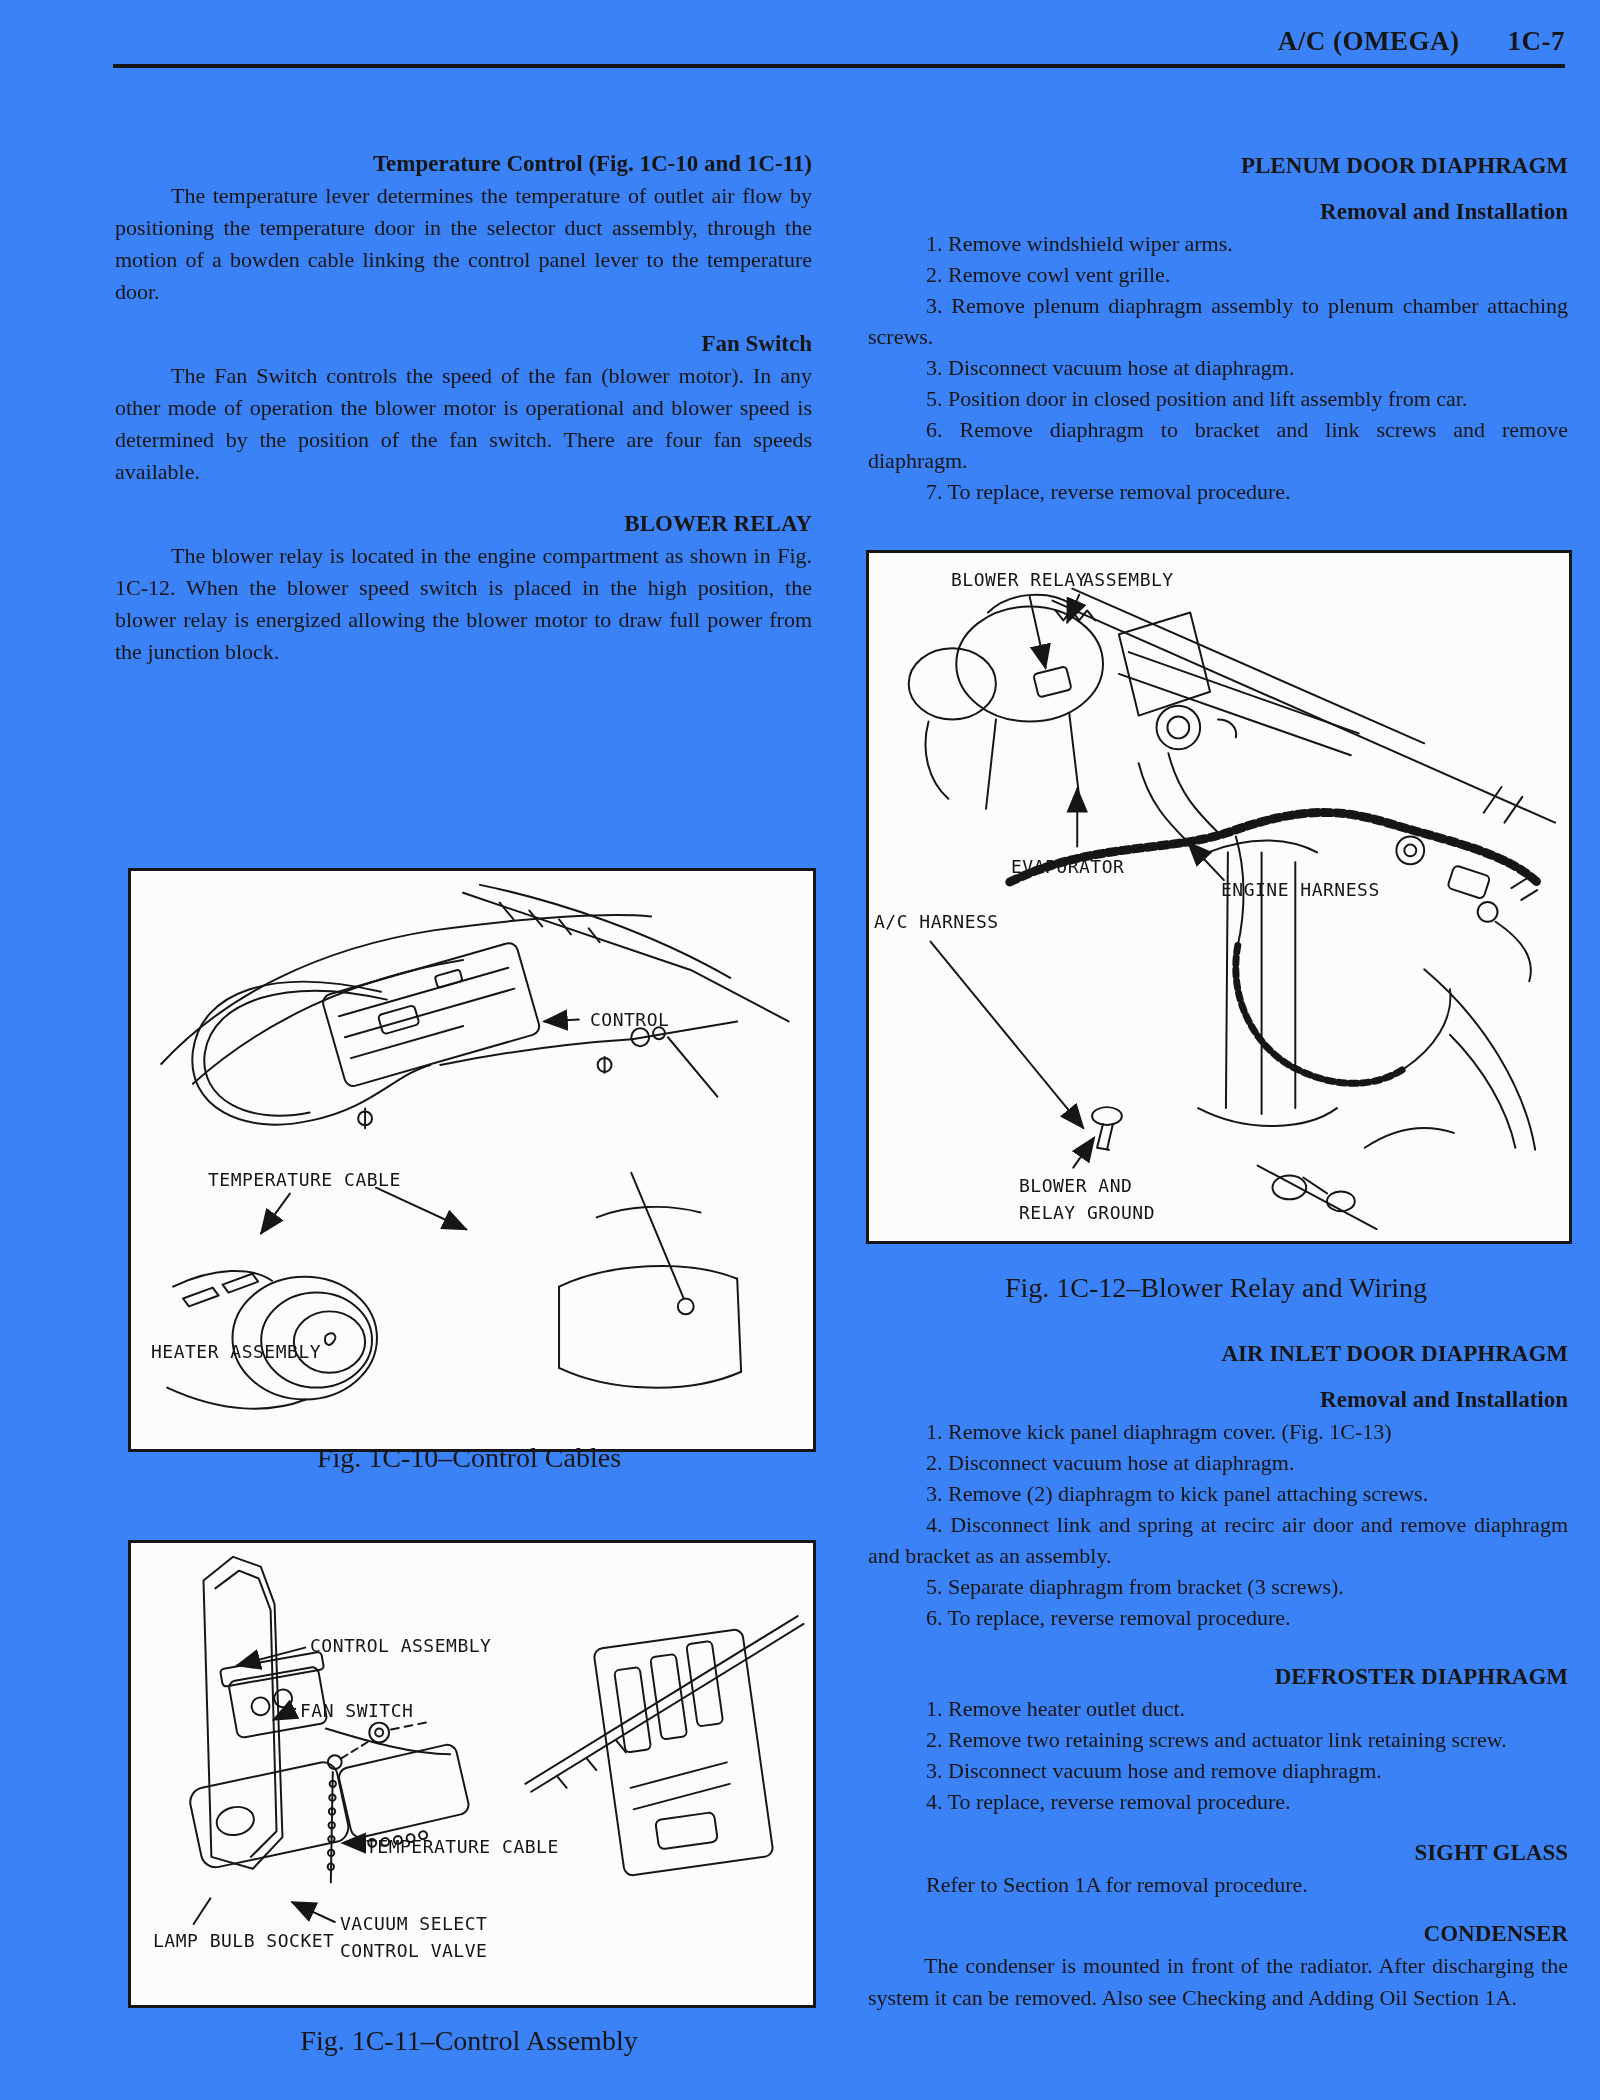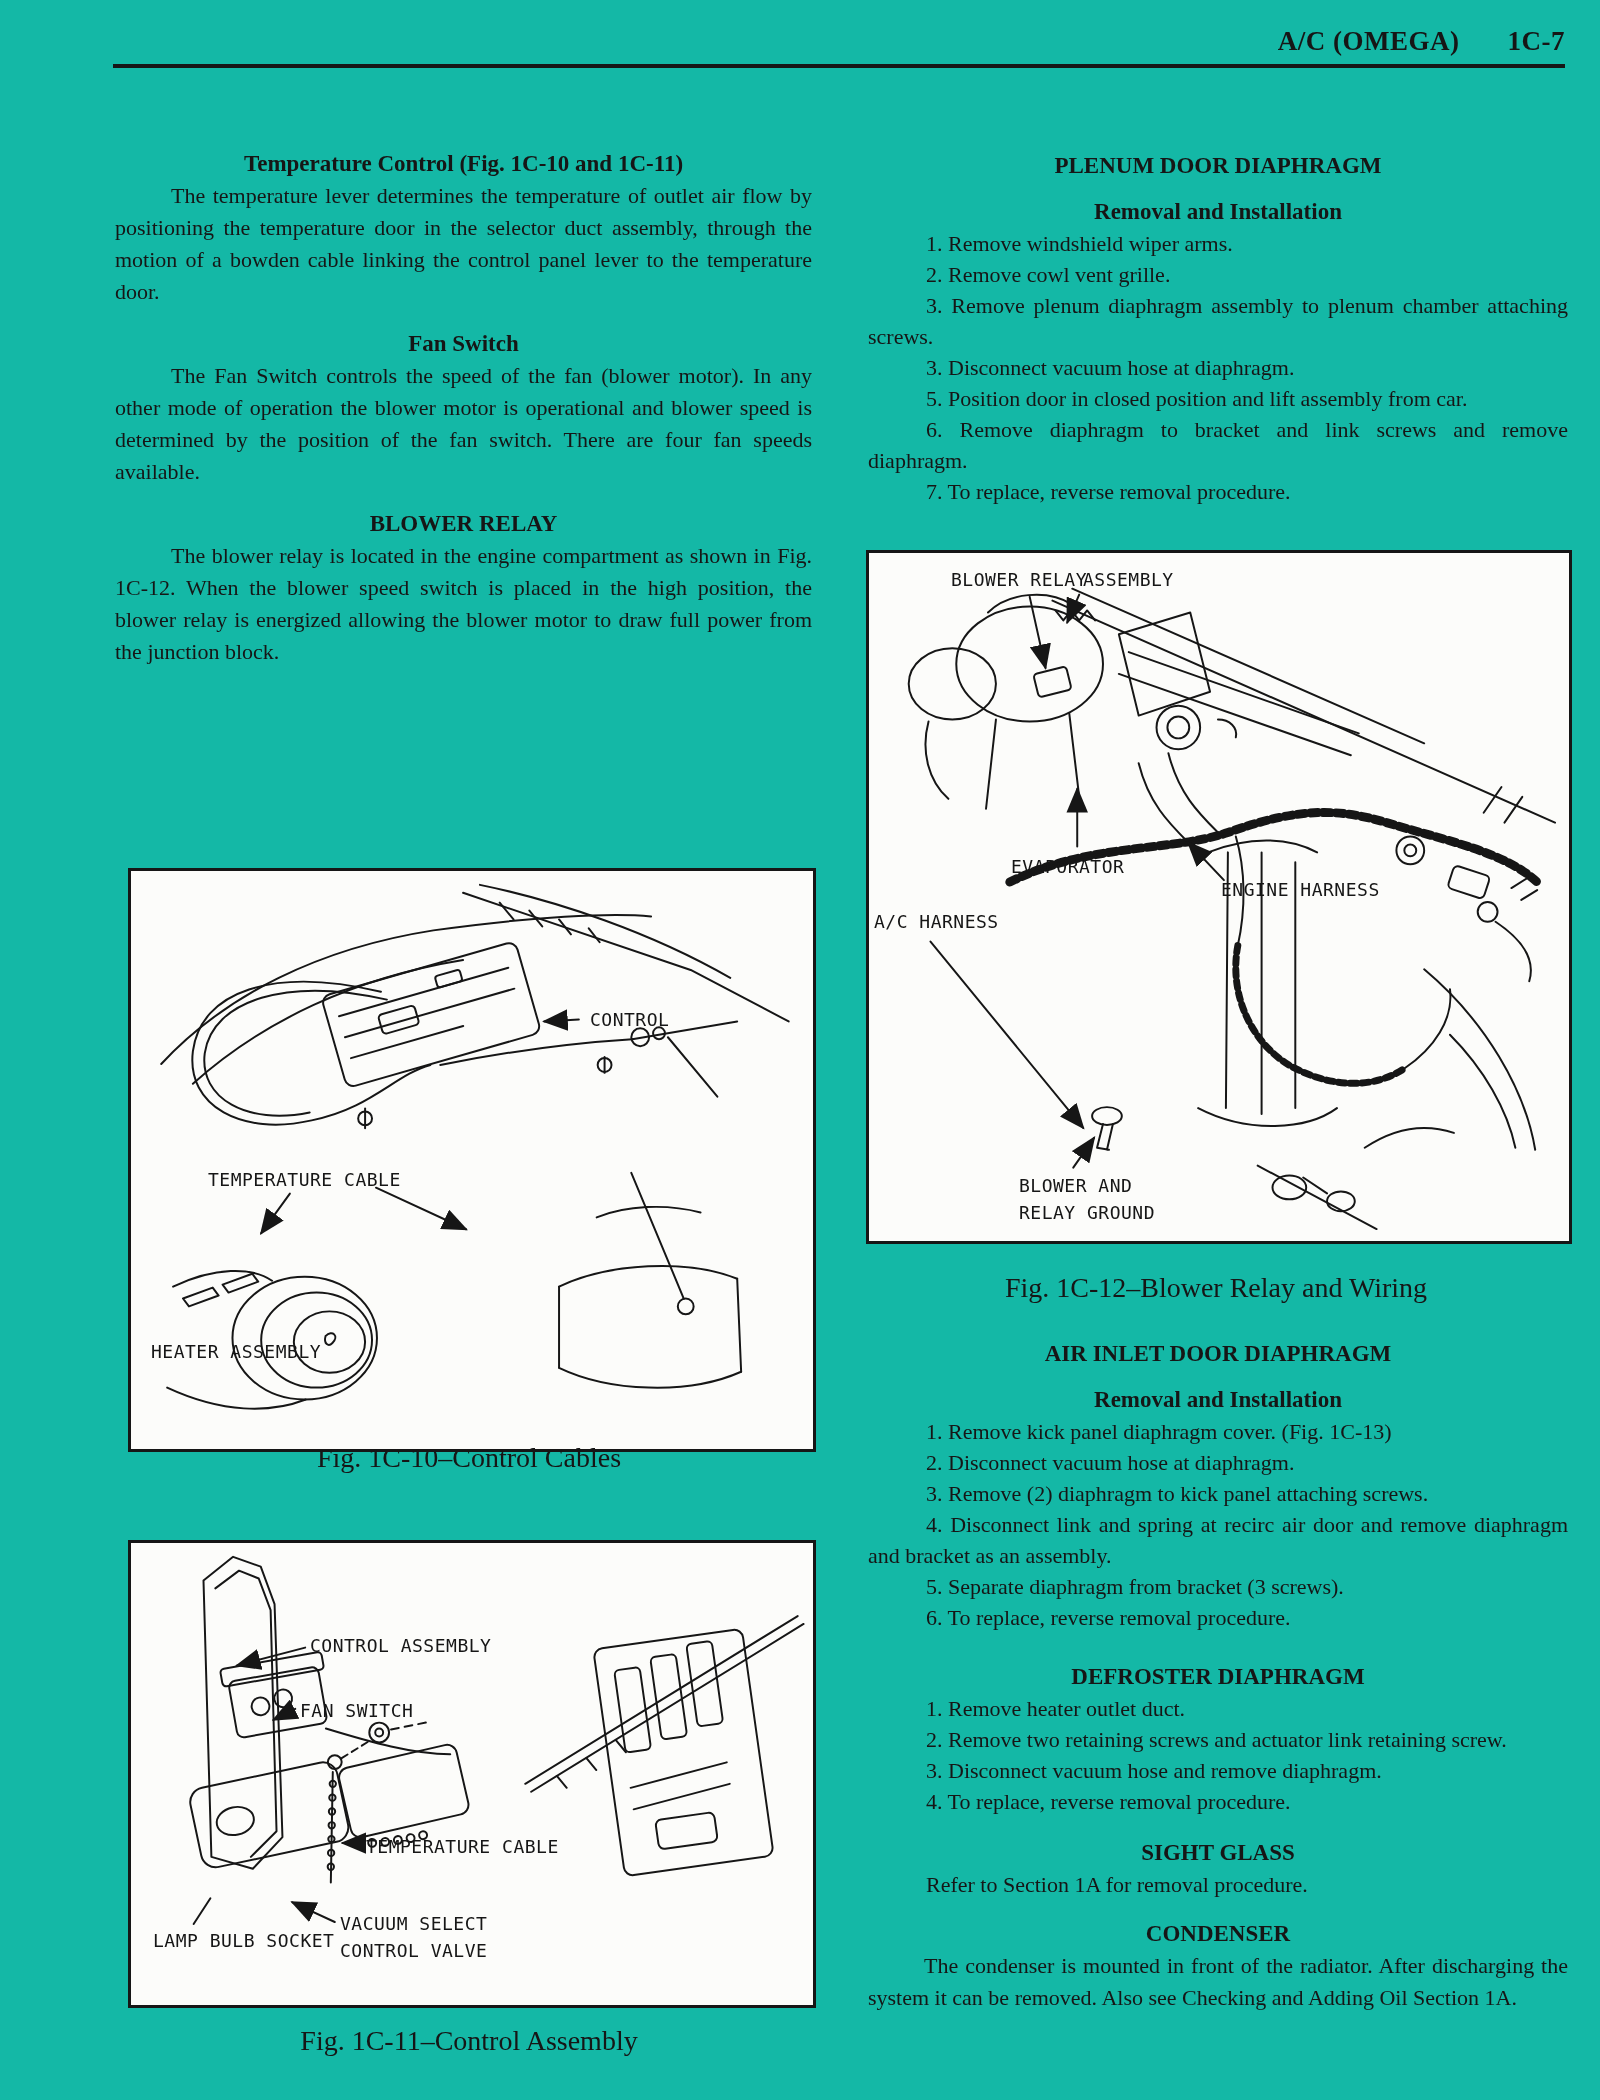--- a/index.html
+++ b/index.html
@@ -1,28 +1,28 @@
 <!DOCTYPE html>
 <html><head>
 <meta charset="utf-8">
 <style>
   html,body{margin:0;padding:0;background:#e8e8e8;}
-  .page{position:relative;width:1600px;height:2100px;background:#14b8a6;color:#161616;
+  .page{position:relative;width:1600px;height:2100px;background:#3b82f6;color:#161616;
         font-family:"Liberation Serif","DejaVu Serif",serif;overflow:hidden;}
   
   .hdr{position:absolute;left:115px;top:26px;width:1450px;text-align:right;
        font-weight:bold;font-size:27px;letter-spacing:.5px;}
   .hdr .pgnum{margin-left:48px;}
   .rule{position:absolute;left:113px;top:64px;width:1452px;height:4px;background:#161616;}
   
   .col{position:absolute;font-size:22px;line-height:32px;text-align:justify;}
   .col-left{left:115px;top:150px;width:697px;}
   .col-right{left:868px;top:152px;width:700px;}
   .col-right2{left:868px;top:1340px;width:700px;}
-  h3.head{font-size:23px;line-height:28px;margin:0 0 2px 0;font-weight:bold;text-align:center;}
+  h3.head{font-size:23px;line-height:28px;margin:0 0 2px 0;font-weight:bold;text-align:right;}
   h3.gap-before{margin-top:22px;}
   h3.sub{margin-top:18px;}
   p.para{margin:0;text-indent:56px;}
   p.li{margin:0;text-indent:58px;line-height:31px;}
   
   .figbox{position:absolute;border:3px solid #161616;background:#fcfcfa;}
   .fig10{left:128px;top:868px;width:682px;height:578px;}
   .fig11{left:128px;top:1540px;width:682px;height:462px;}
   .fig12{left:866px;top:550px;width:700px;height:688px;}
   .figbox svg{position:absolute;left:0;top:0;}

